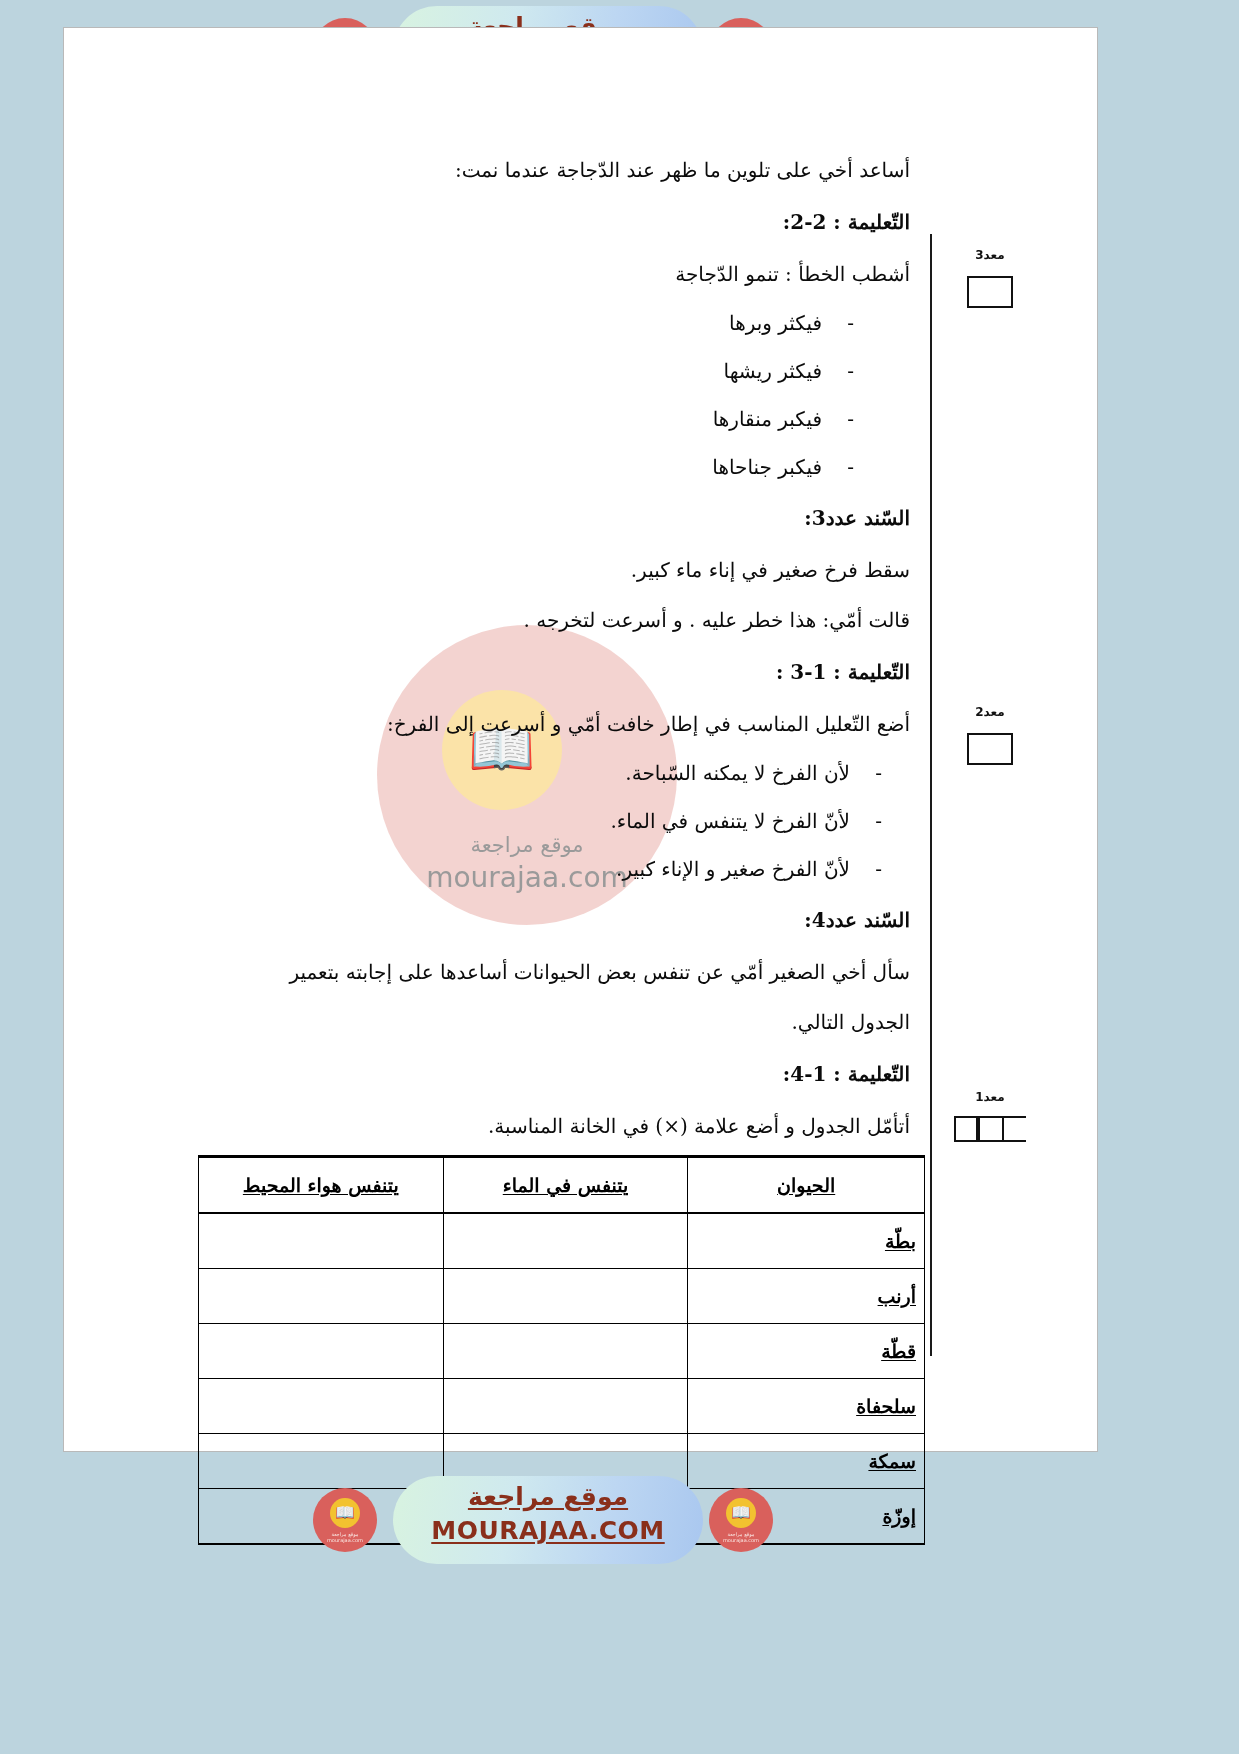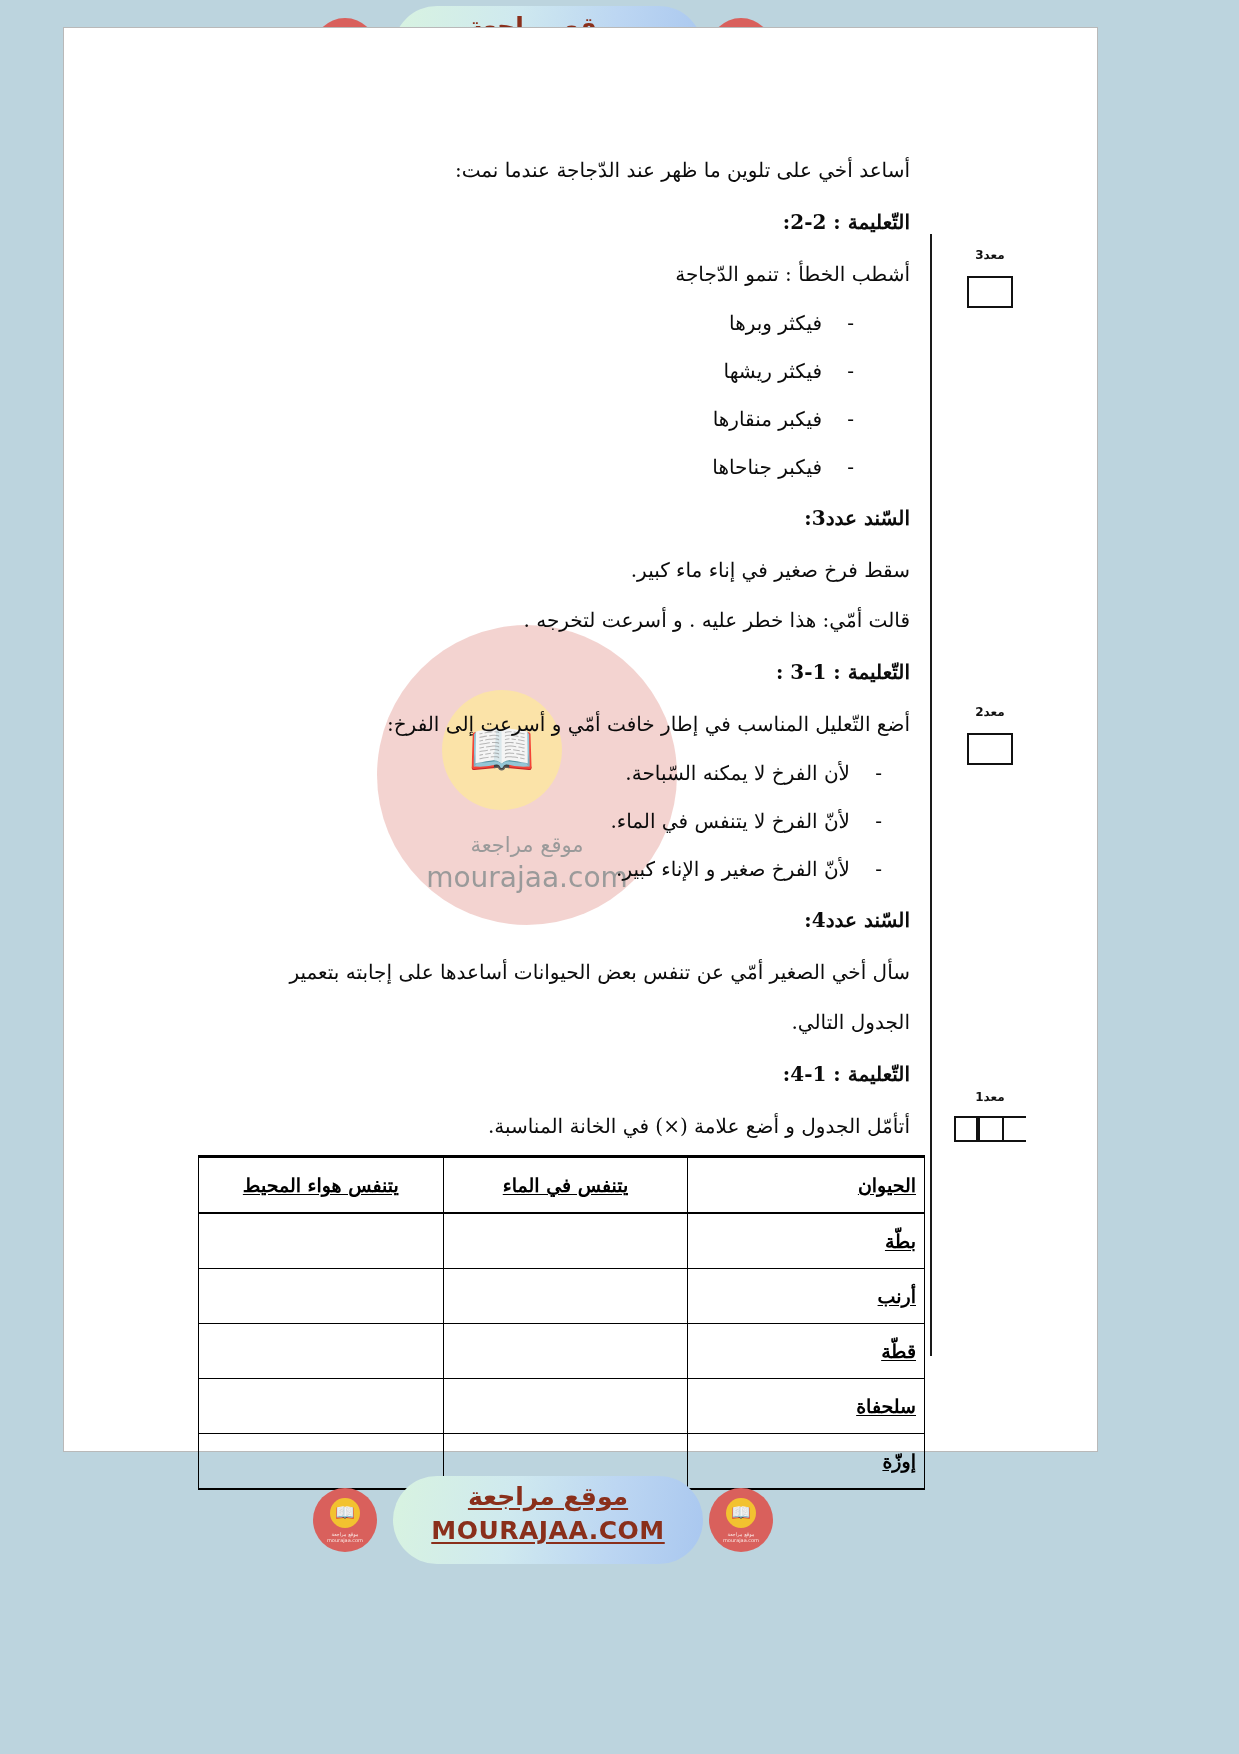--- a/index.html
+++ b/index.html
@@ -141,21 +141,21 @@
     height: 33px;
     padding: 16px 8px;
   }
   table thead th {
     border-top: 3px solid #000;
     border-bottom: 2px solid #000;
     font-size: 19px; font-weight: 700; text-align: center;
     text-decoration: underline; text-underline-offset: 2px;
     height: 36px;
   }
-  table thead th.c-animal { text-align: right; }
+  table thead th.c-animal { }
   table tbody td.c-animal {
     text-align: right; font-size: 19px; font-weight: 700;
     text-decoration: underline; text-underline-offset: 2px;
   }
   .col-animal { width: 237px; }
   .col-water  { width: 245px; text-decoration: underline; }
   .col-air    { width: 245px; }
   table tbody tr:last-child td { border-bottom: 2px solid #000; }
 </style>
 </head>
@@ -299,20 +299,25 @@
           <td class="c-animal">قطّة</td>
           <td></td>
           <td></td>
         </tr>
         <tr>
           <td class="c-animal">سلحفاة</td>
           <td></td>
           <td></td>
         </tr>
         <tr>
+          <td class="c-animal">سمكة</td>
+          <td></td>
+          <td></td>
+        </tr>
+        <tr>
           <td class="c-animal">إوزّة</td>
           <td></td>
           <td></td>
         </tr>
       </tbody>
     </table>
   </div>
 
   <div class="wm-band bot">
     <div class="wm-pill"></div>

